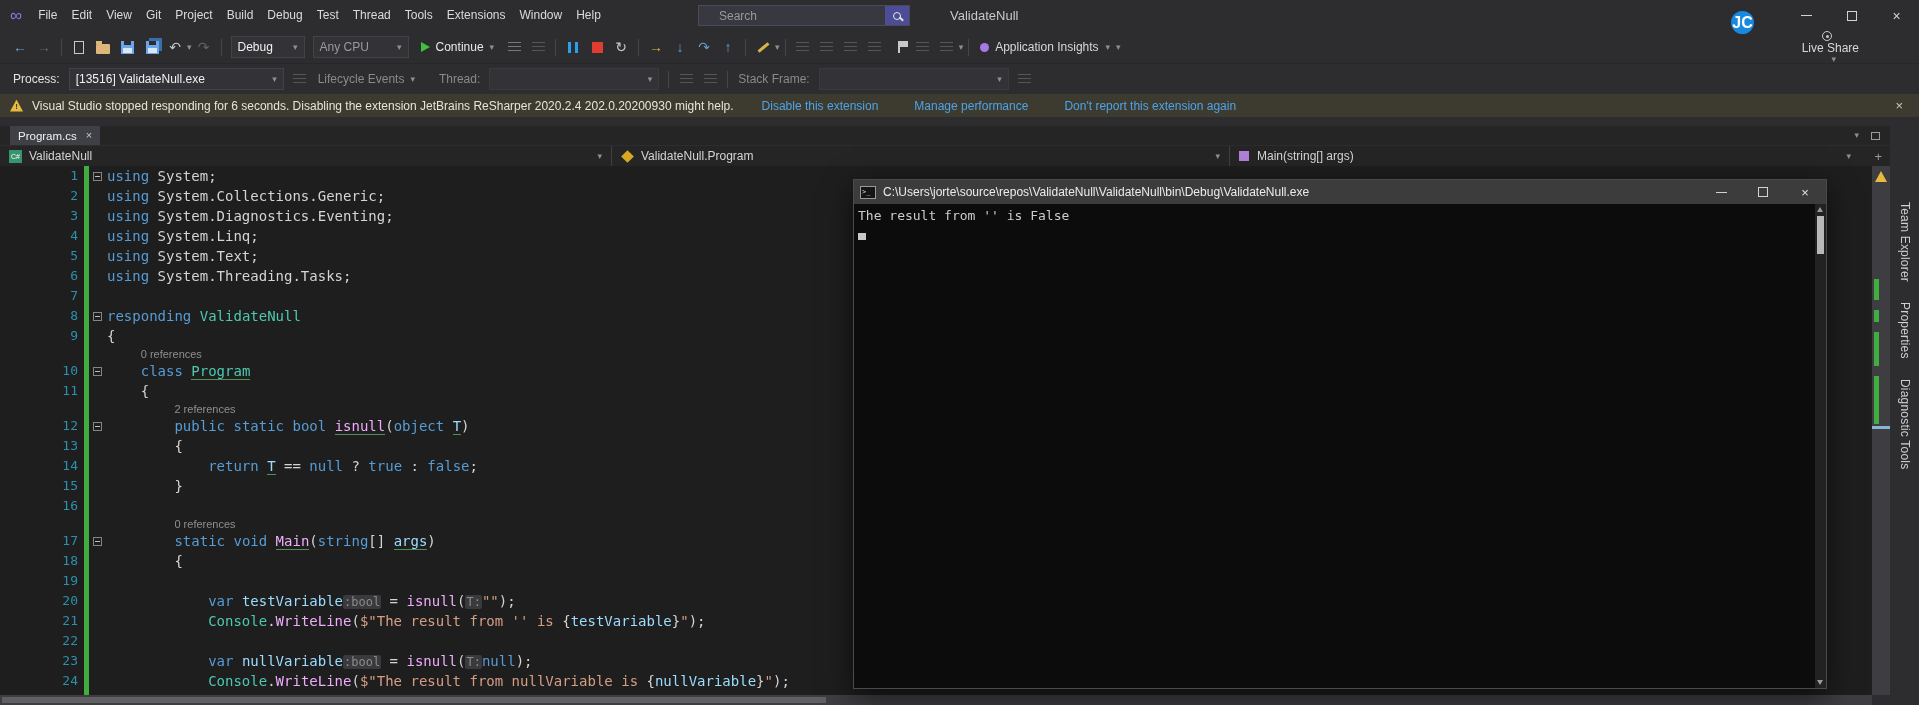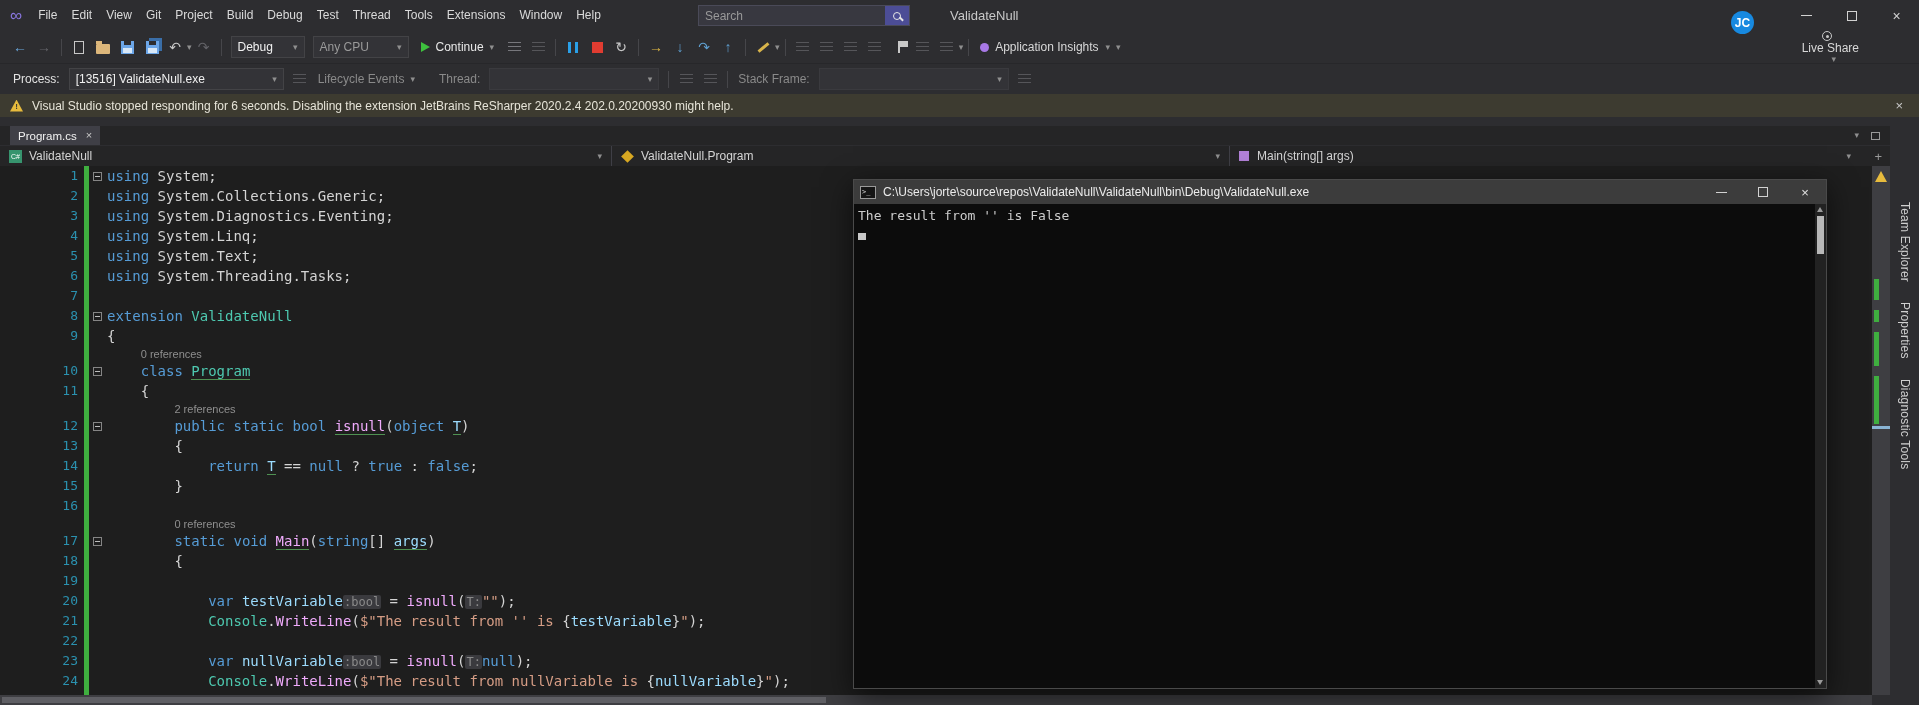--- a/index.html
+++ b/index.html
@@ -4,27 +4,27 @@
 <style>
   * { margin:0; padding:0; box-sizing:border-box; }
   html,body { width:1919px; height:705px; }
   body { background:#2d2d30; font-family:"Liberation Sans",sans-serif; color:#cccccc; overflow:hidden; position:relative; }
 
   
   .titlebar { height:31px; background:#2d2d30; display:flex; align-items:center; position:relative; }
   .logo { color:#8a77e0; font-size:17px; padding:0 9px 0 10px; line-height:31px; }
   .menu-item { font-size:12px; color:#dadada; padding:0 7px; line-height:31px; cursor:default; }
   .search-box { position:absolute; left:698px; top:5px; width:212px; height:21px; background:#383840; border:1px solid #4a4a58; display:flex; align-items:center; }
-  .search-ph { flex:1; padding-left:6px; font-size:12px; color:#999; }
+  .search-ph { flex:1; padding-left:20px; font-size:12px; color:#999; }
   .search-btn { width:24px; height:100%; background:#4c4d96; display:flex; align-items:center; justify-content:center; }
   .mag { width:8px; height:8px; border:1.5px solid #e6e6e6; border-radius:50%; position:relative; }
   .mag::after { content:""; position:absolute; width:5px; height:1.5px; background:#e6e6e6; transform:rotate(45deg); right:-4px; bottom:-1px; }
   .win-title { position:absolute; left:950px; top:0; line-height:31px; font-size:13px; color:#c8c8c8; }
   .tb-right { position:absolute; right:0; top:0; height:31px; display:flex; align-items:center; }
-  .avatar { width:23px; height:23px; border-radius:50%; background:#1789e0; color:#fff; font-size:12px; font-weight:bold; display:flex; align-items:center; justify-content:center; margin-right:30px;margin-top:14px; }
+  .avatar { width:23px; height:23px; border-radius:50%; background:#1789e0; color:#fff; font-size:16px; font-weight:bold; display:flex; align-items:center; justify-content:center; margin-right:30px;margin-top:14px; }
   .win-btn { width:45px; height:31px; display:flex; align-items:center; justify-content:center; color:#d2d2d2; font-size:14px; }
   .min-bar { width:11px; height:1px; background:#d2d2d2; }
   .max-box { width:10px; height:10px; border:1px solid #d2d2d2; }
 
   
   .toolbar { height:32px; background:#2d2d30; display:flex; align-items:center; padding-left:8px; }
   .toolbar2 { height:31px; border-top:1px solid #27272a; }
   .ticon { display:inline-flex; align-items:center; justify-content:center; min-width:22px; height:24px; font-size:14px; margin:0 1px; }
   .sep { width:1px; height:17px; background:#46464a; margin:0 5px; flex:none; }
   .combo { height:22px; border:1px solid #434346; background:#333337; display:flex; align-items:center; font-size:12px; color:#f1f1f1; padding:0 6px; margin:0 4px; }
@@ -315,20 +315,25 @@
   <span class="ticon">
       <span class="gen-ic dim2"></span>
     </span>
 </div>
 
 <div class="infobar">
   <span class="warn-tri">
       <span>!</span>
     </span>
   <span class="ib-msg">Visual Studio stopped responding for 6 seconds. Disabling the extension JetBrains ReSharper 2020.2.4 202.0.20200930 might help.</span>
+  <span id="infobar-links" style="display:flex;">
+      <span class="ib-link">Disable this extension</span>
+      <span class="ib-link">Manage performance</span>
+      <span class="ib-link">Don't report this extension again</span>
+    </span>
   <span class="ib-close"><span>×</span></span>
 </div>
 
 <div id="main">
   <div id="left">
     <div class="gapstrip"></div>
 
     <div class="tabrow">
       <span class="tab">
         <span class="tab-label">Program.cs</span>
@@ -361,21 +366,21 @@
 
     <div id="editor">
       <div id="code">
           <div class="crow"><span class="ln">1</span><span class="chg"></span><span class="foldc"><span class="fold-box"></span></span><span class="codeln"><span class="tk-k">using</span><span class="tk-p"> System;</span></span></div>
           <div class="crow"><span class="ln">2</span><span class="chg"></span><span class="foldc"></span><span class="codeln"><span class="tk-k">using</span><span class="tk-p"> System.Collections.Generic;</span></span></div>
           <div class="crow"><span class="ln">3</span><span class="chg"></span><span class="foldc"></span><span class="codeln"><span class="tk-k">using</span><span class="tk-p"> System.Diagnostics.Eventing;</span></span></div>
           <div class="crow"><span class="ln">4</span><span class="chg"></span><span class="foldc"></span><span class="codeln"><span class="tk-k">using</span><span class="tk-p"> System.Linq;</span></span></div>
           <div class="crow"><span class="ln">5</span><span class="chg"></span><span class="foldc"></span><span class="codeln"><span class="tk-k">using</span><span class="tk-p"> System.Text;</span></span></div>
           <div class="crow"><span class="ln">6</span><span class="chg"></span><span class="foldc"></span><span class="codeln"><span class="tk-k">using</span><span class="tk-p"> System.Threading.Tasks;</span></span></div>
           <div class="crow"><span class="ln">7</span><span class="chg"></span><span class="foldc"></span><span class="codeln"></span></div>
-          <div class="crow"><span class="ln">8</span><span class="chg"></span><span class="foldc"><span class="fold-box"></span></span><span class="codeln"><span class="tk-k">extension</span><span class="tk-p"> </span><span class="tk-t">ValidateNull</span></span></div>
+          <div class="crow"><span class="ln">8</span><span class="chg"></span><span class="foldc"><span class="fold-box"></span></span><span class="codeln"><span class="tk-k">responding</span><span class="tk-p"> </span><span class="tk-t">ValidateNull</span></span></div>
           <div class="crow"><span class="ln">9</span><span class="chg"></span><span class="foldc"></span><span class="codeln"><span class="tk-p">{</span></span></div>
           <div class="crow lrow"><span class="ln"></span><span class="chg"></span><span class="foldc"></span><span class="codeln"><span class="lens-text" style="margin-left: 33.72px;">0 references</span></span></div>
           <div class="crow"><span class="ln">10</span><span class="chg"></span><span class="foldc"><span class="fold-box"></span></span><span class="codeln"><span class="tk-p">    </span><span class="tk-k">class</span><span class="tk-p"> </span><span class="tk-t u">Program</span></span></div>
           <div class="crow"><span class="ln">11</span><span class="chg"></span><span class="foldc"></span><span class="codeln"><span class="tk-p">    {</span></span></div>
           <div class="crow lrow"><span class="ln"></span><span class="chg"></span><span class="foldc"></span><span class="codeln"><span class="lens-text" style="margin-left: 67.44px;">2 references</span></span></div>
           <div class="crow"><span class="ln">12</span><span class="chg"></span><span class="foldc"><span class="fold-box"></span></span><span class="codeln"><span class="tk-p">        </span><span class="tk-k">public</span><span class="tk-p"> </span><span class="tk-k">static</span><span class="tk-p"> </span><span class="tk-k">bool</span><span class="tk-p"> </span><span class="tk-m u">isnull</span><span class="tk-p">(</span><span class="tk-k">object</span><span class="tk-p"> </span><span class="tk-v u">T</span><span class="tk-p">)</span></span></div>
           <div class="crow"><span class="ln">13</span><span class="chg"></span><span class="foldc"></span><span class="codeln"><span class="tk-p">        {</span></span></div>
           <div class="crow"><span class="ln">14</span><span class="chg"></span><span class="foldc"></span><span class="codeln"><span class="tk-p">            </span><span class="tk-k">return</span><span class="tk-p"> </span><span class="tk-v u">T</span><span class="tk-p"> == </span><span class="tk-k">null</span><span class="tk-p"> ? </span><span class="tk-k">true</span><span class="tk-p"> : </span><span class="tk-k">false</span><span class="tk-p">;</span></span></div>
           <div class="crow"><span class="ln">15</span><span class="chg"></span><span class="foldc"></span><span class="codeln"><span class="tk-p">        }</span></span></div>
           <div class="crow"><span class="ln">16</span><span class="chg"></span><span class="foldc"></span><span class="codeln"></span></div>

